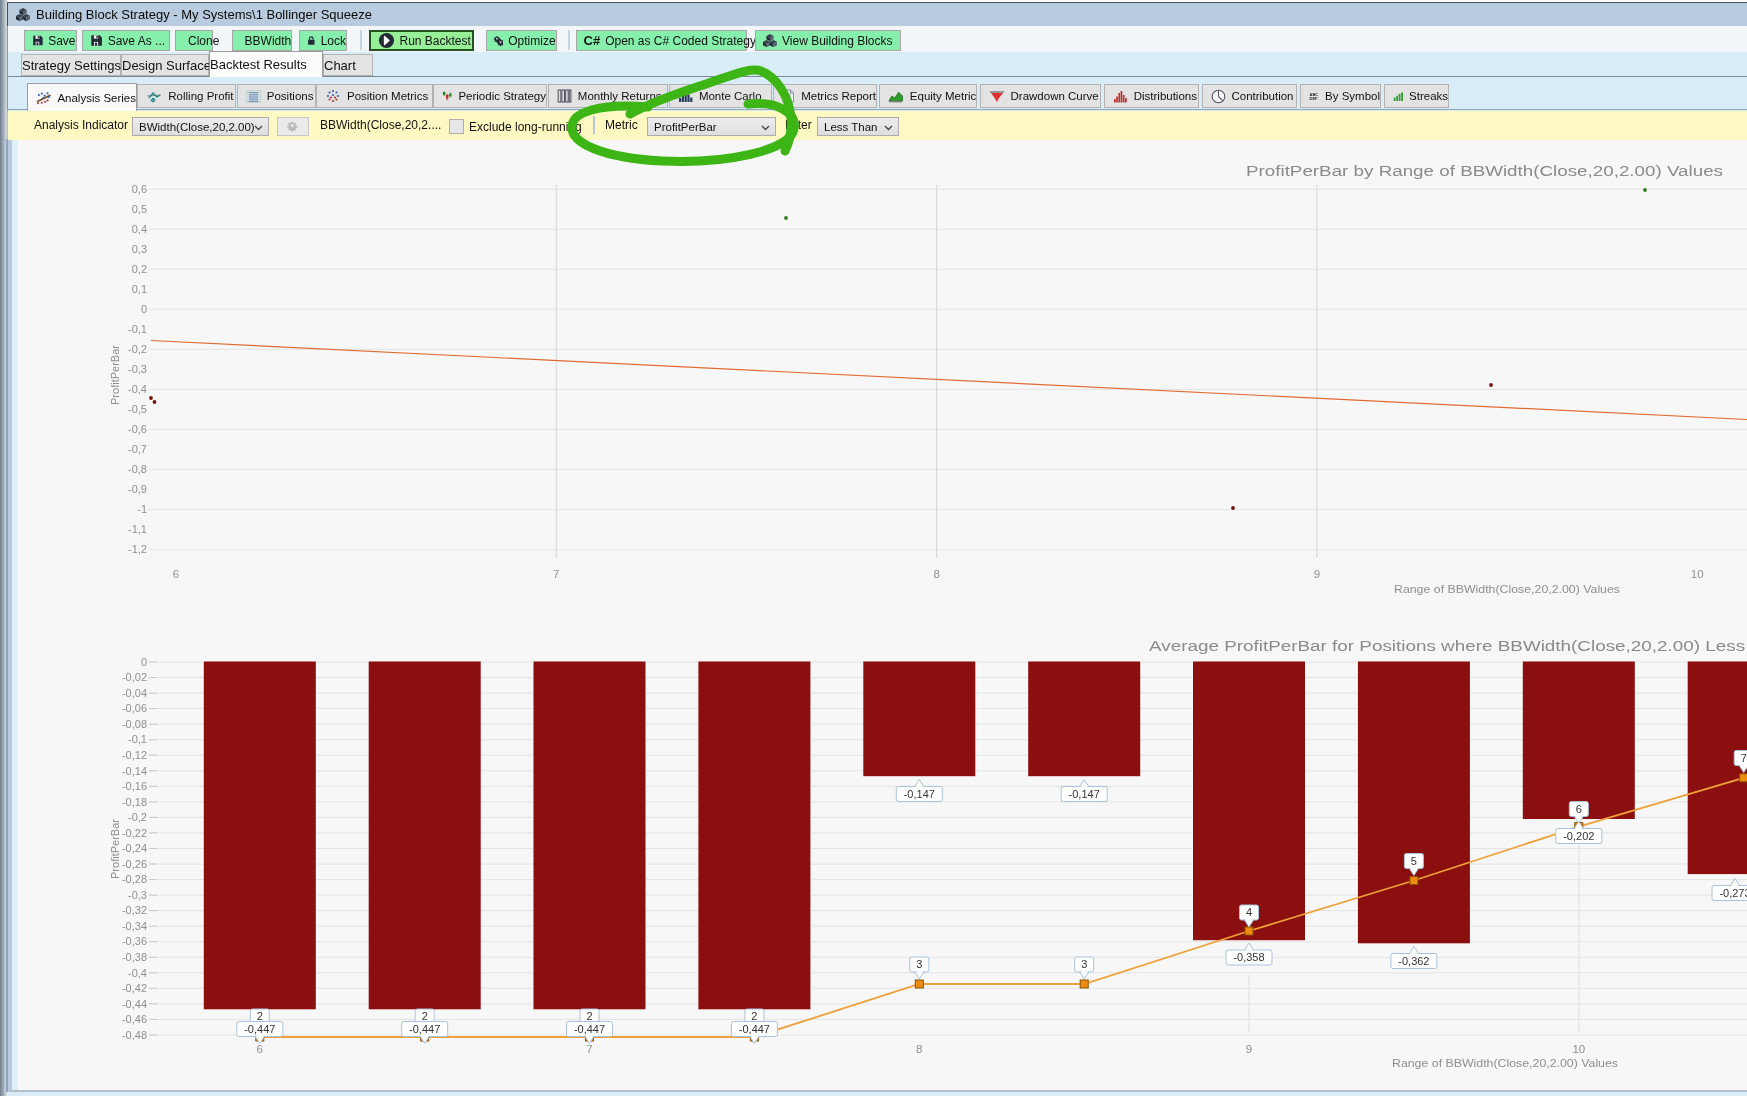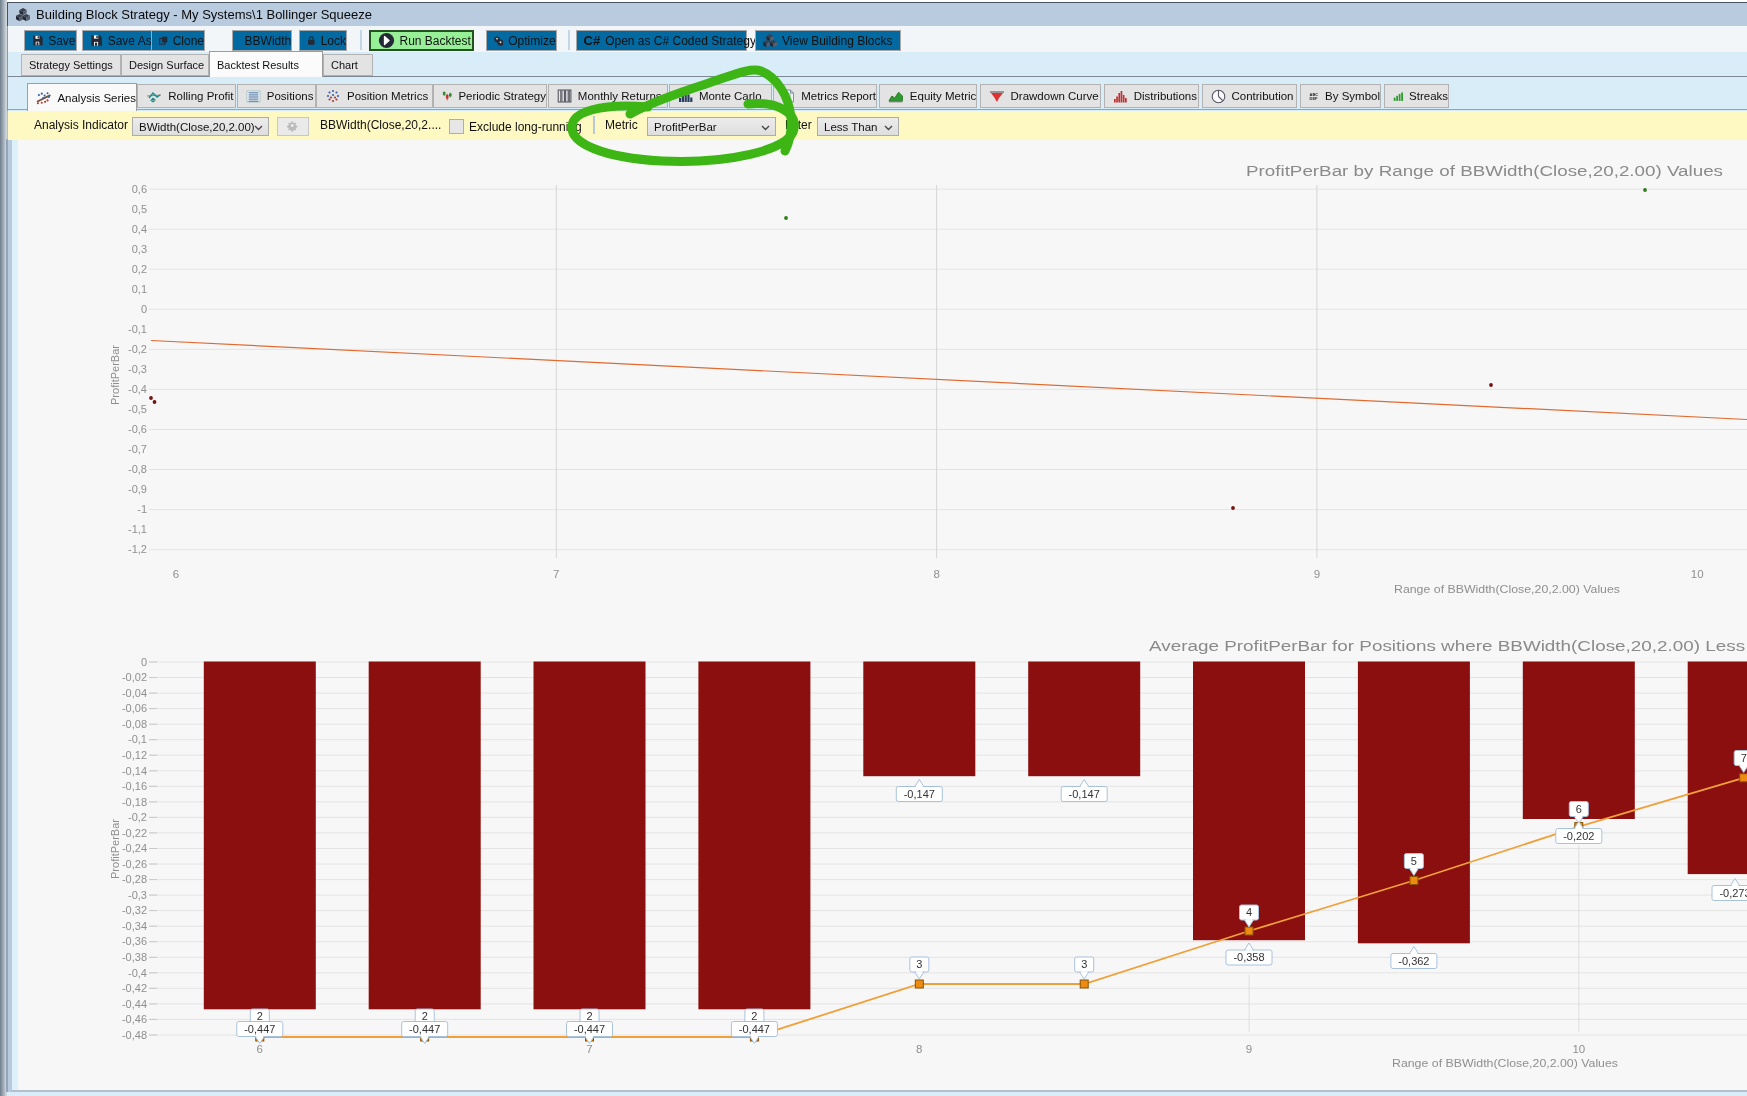--- a/index.html
+++ b/index.html
@@ -1,26 +1,26 @@
 <!DOCTYPE html>
 <html><head><meta charset="utf-8"><style>
 *{margin:0;padding:0;box-sizing:border-box}
 html,body{width:1747px;height:1096px;overflow:hidden;background:#f7f7f7;
 font-family:"Liberation Sans",sans-serif;position:relative}
 .abs{position:absolute}
 .titlebar{left:7px;top:2px;width:1740px;height:24px;background:#b9cbdf;
 border-top:1px solid #46525e;border-left:1px solid #46525e}
 .titletxt{position:absolute;left:28px;top:4px;font-size:13px;color:#0a0a0a}
 .toolbar{left:7px;top:26px;width:1740px;height:26px;background:#f2f6f9;border-left:1px solid #8d99a4}
-.tbtn{position:absolute;top:4px;height:21px;background:#0369a1;border:1px solid #a7a7a7;
+.tbtn{position:absolute;top:4px;height:21px;background:#86efac;border:1px solid #a7a7a7;
 font-size:12px;color:#111;display:flex;align-items:center;justify-content:flex-start;padding-left:7px;gap:5px;white-space:nowrap}
 .trow1{left:7px;top:52px;width:1740px;height:27px;background:#d9edf8;border-left:1px solid #8d99a4}
 .trow2{left:7px;top:79px;width:1740px;height:32px;background:#d9edf8;border-left:1px solid #8d99a4}
 .tab1{position:absolute;top:2px;height:22px;z-index:2;background:#e3e3e3;border:1px solid #b2b2b2;
-font-size:11px;color:#111;display:flex;align-items:center;justify-content:flex-start;padding-left:7px;white-space:nowrap}
+font-size:13px;color:#111;display:flex;align-items:center;justify-content:flex-start;white-space:nowrap}
 .tab1.sel{top:-1px;height:26px;background:#fbfbfb;border-color:#9c9c9c;border-bottom:none;z-index:3}
 .tab2{position:absolute;top:5px;height:24px;z-index:2;background:#e3e3e3;border:1px solid #b2b2b2;
 font-size:11.5px;color:#111;display:flex;align-items:center;justify-content:flex-start;padding-left:8px;gap:6px;white-space:nowrap}
 .tab2.sel{top:4px;height:28px;background:#f9f9f9;border-color:#9e9e9e;border-bottom:none;z-index:3}
 .row3{left:7px;top:111px;width:1740px;height:29px;background:#fef9c3;border-left:1px solid #b6bec6}
 .lbl{position:absolute;font-size:12px;color:#111;white-space:nowrap}
 .combo{position:absolute;top:6px;height:19px;background:linear-gradient(#ececec,#dedede);
 border:1px solid #acacac;font-size:11.5px;color:#111;display:flex;align-items:center;
 padding-left:6px;white-space:nowrap}
 .chartsvg{left:0;top:0;width:1747px;height:1096px}
@@ -299,21 +299,21 @@
     <div class="tbtn" style="left:73.7px;width:88px">
       <svg width="13" height="13" viewBox="0 0 13 13" style="">
         <path d="M1.3 1.3h8.4l2.2 2.2v8.2h-10.6z" fill="#232a36"></path>
         <rect x="3.9" y="1.3" width="4.3" height="3.3" fill="#fff"></rect>
         <rect x="6.3" y="1.7" width="1.5" height="2.4" fill="#232a36"></rect>
         <rect x="4.1" y="7.9" width="4" height="3.8" fill="#fff"></rect>
         <rect x="5" y="8.6" width="2.2" height="3.1" fill="#232a36"></rect>
       </svg>
       <span>Save As ...</span>
     </div>
-    <div class="tbtn" style="left:143px;width:54px">
+    <div class="tbtn" style="left:167px;width:38px">
       <svg width="13" height="13" viewBox="0 0 13 13" style="">
         <rect x="1" y="3.5" width="8" height="8.5" fill="none" stroke="#232a36" stroke-width="1.6"></rect>
         <rect x="4.5" y="0.8" width="8" height="8.5" fill="#232a36"></rect>
       </svg>
       <span>Clone</span>
     </div>
     <div class="tbtn" style="left:223.6px;width:60px">
       <svg width="14" height="13" viewBox="0 0 14 13" style="">
         <path d="M2 1h6l2.5 2.5V12H2z" fill="none" stroke="#232a36" stroke-width="1.4"></path>
         <path d="M7 6.5h5M10 4.5l2.4 2-2.4 2" fill="none" stroke="#232a36" stroke-width="1.4"></path>

